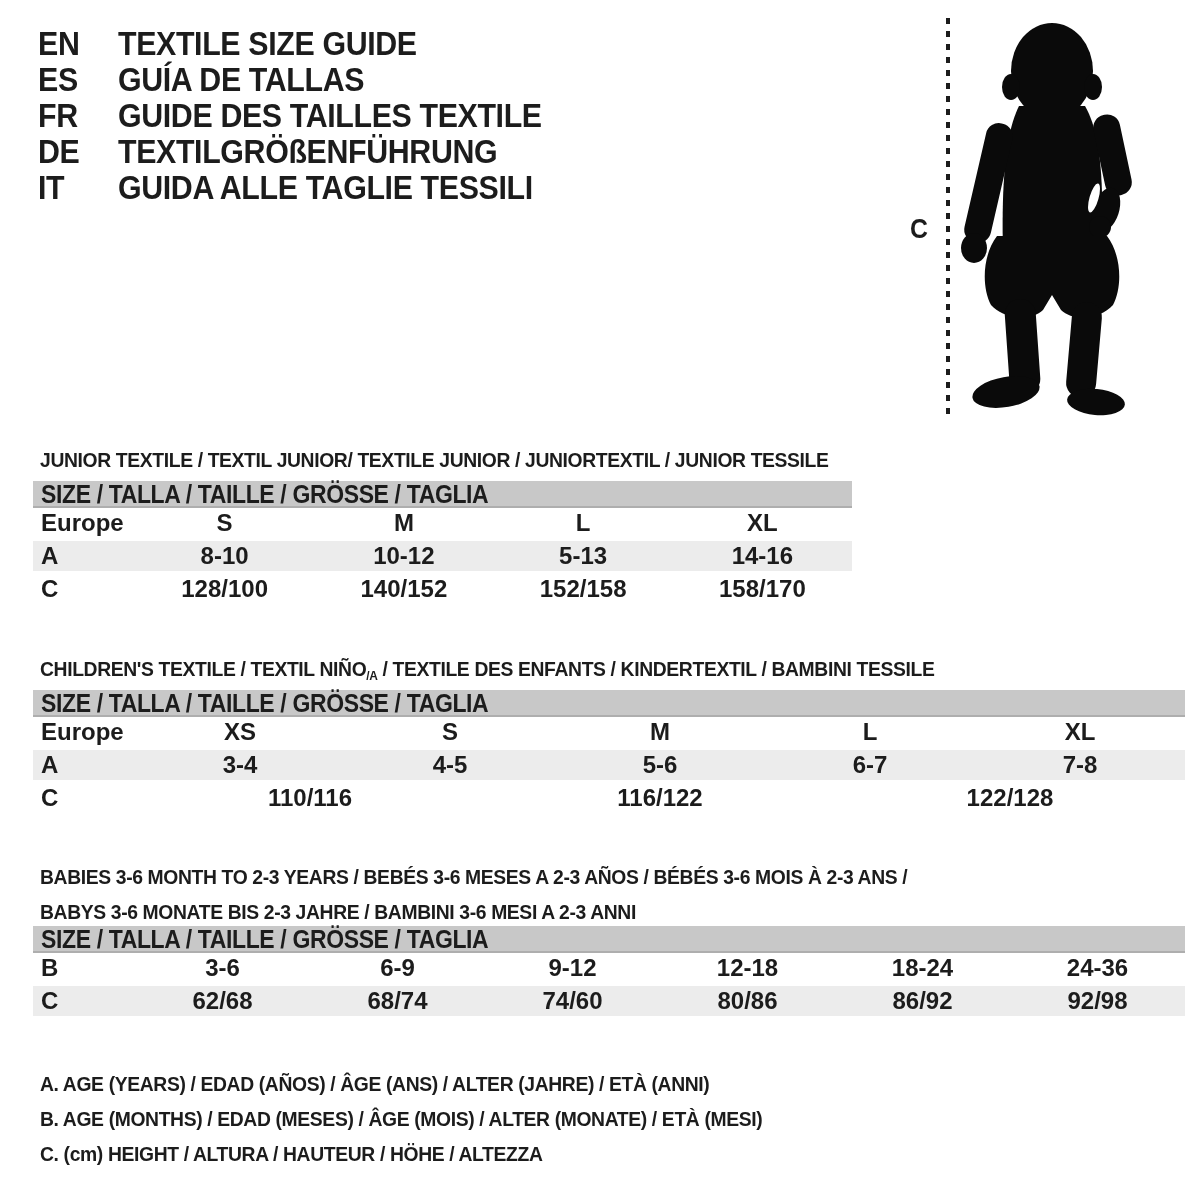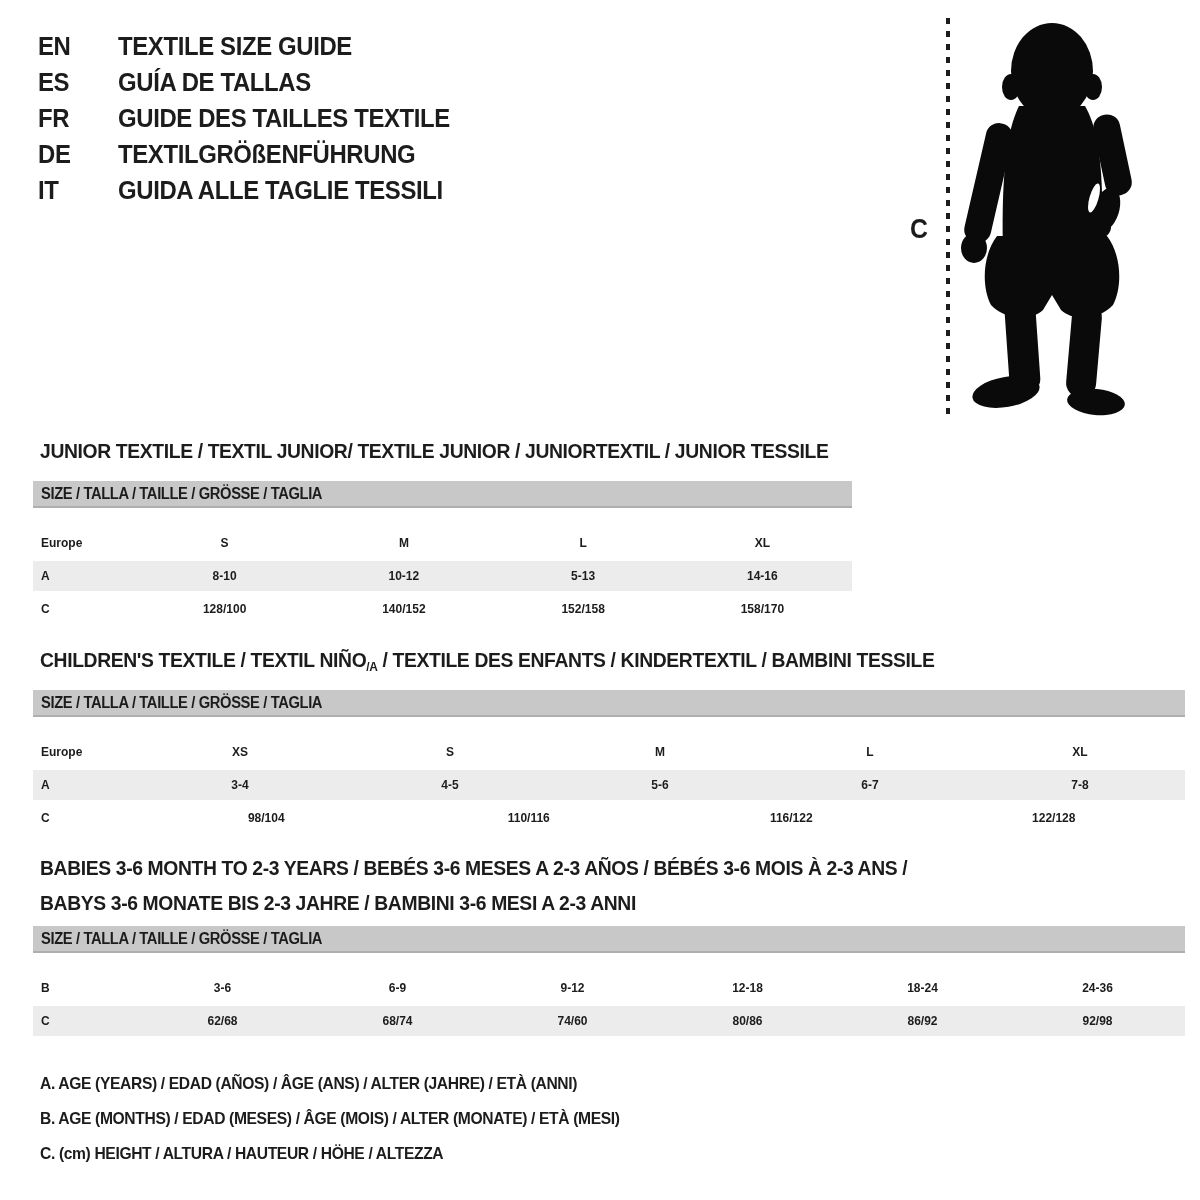--- a/index.html
+++ b/index.html
@@ -7,58 +7,58 @@
   html,body { margin:0; padding:0; }
   body {
     width:1200px; height:1200px; position:relative; background:#ffffff;
     font-family:"Liberation Sans", sans-serif; font-weight:bold; color:var(--ink);
     overflow:hidden;
   }
   .cond { display:inline-block; transform:scaleX(0.92); transform-origin:0 50%; letter-spacing:-0.4px; white-space:nowrap; }
 
   
   .lang-list { position:absolute; left:38px; top:26px; }
-  .lang-row { display:flex; height:36px; align-items:flex-end; font-size:26px; }
+  .lang-row { display:flex; height:36px; align-items:center; font-size:33px; }
   .lang-code { width:80px; flex:0 0 80px; }
 
   
   .height-line {
     position:absolute; left:946px; top:18px; width:4px; height:397px;
     background:repeating-linear-gradient(to bottom, var(--ink) 0 6px, transparent 6px 13px);
   }
   .height-label { position:absolute; left:910px; top:214px; font-size:27px; }
   .silhouette { position:absolute; left:957px; top:14px; width:190px; height:404px; }
 
   
-  .sec-title { position:absolute; left:40px; font-size:21px; line-height:35px; }
+  .sec-title { position:absolute; left:40px; font-size:21px; line-height:35px;margin-top:9px; }
   .sub-note { font-size:13px; vertical-align:-4px; }
 
   
   .size-table { position:absolute; left:33px; }
   .table-bar {
     height:27px; line-height:26px; background:var(--bar-bg);
-    border-bottom:2px solid #aeaeae; padding-left:8px; font-size:16px;
-    margin-bottom:20px;
+    border-bottom:2px solid #aeaeae; padding-left:8px; font-size:25px;
+    margin-bottom:0;
   }
-  .t-row { display:flex; height:30px; line-height:30px; font-size:12px; margin-bottom:3px; }
+  .t-row { display:flex; height:30px; line-height:30px; font-size:24px; margin-bottom:3px; }
   .t-row.shaded { background:var(--alt-bg); }
   .cell { flex:1; text-align:center; }
   .label-cell { flex:0 0 102px; text-align:left; padding-left:8px; }
 
   .t-junior   { top:481px; width:819px; }
   .t-children { top:690px; width:1152px; }
   .t-babies   { top:926px; width:1152px; }
 
   #sec1-title { top:433px; }
   #sec2-title { top:642px;text-align:center; }
   #sec3-title { top:850px; }
 
   
   .footnotes { position:absolute; left:40px; top:1066px; }
-  .footnote { height:35px; line-height:35px; font-size:17px;text-decoration:underline; }
+  .footnote { height:35px; line-height:35px; font-size:21px;text-decoration:underline; }
 </style>
 </head>
 <body style="--ink: #1c1c1c; --bar-bg: #c8c8c8; --alt-bg: #ececec;">
 
 <div class="lang-list">
     <div class="lang-row">
       <span class="lang-code cond">EN</span>
       <span class="cond">TEXTILE SIZE GUIDE</span>
     </div>
     <div class="lang-row">
@@ -155,21 +155,20 @@
     <div class="t-row shaded">
       <div class="cell label-cell">A</div>
       <div class="cell">3-4</div>
       <div class="cell">4-5</div>
       <div class="cell">5-6</div>
       <div class="cell">6-7</div>
       <div class="cell">7-8</div>
     </div>
     <div class="t-row">
       <div class="cell label-cell">C</div>
-      <div class="cell">98/104</div>
       <div class="cell">110/116</div>
       <div class="cell">116/122</div>
       <div class="cell">122/128</div>
     </div>
   </div>
 
 <div id="sec3-title" class="sec-title">
   <div><span class="cond">BABIES 3-6 MONTH TO 2-3 YEARS / BEBÉS 3-6 MESES A 2-3 AÑOS / BÉBÉS 3-6 MOIS À 2-3 ANS /</span></div>
   <div><span class="cond">BABYS 3-6 MONATE BIS 2-3 JAHRE / BAMBINI 3-6 MESI A 2-3 ANNI</span></div>
 </div>

